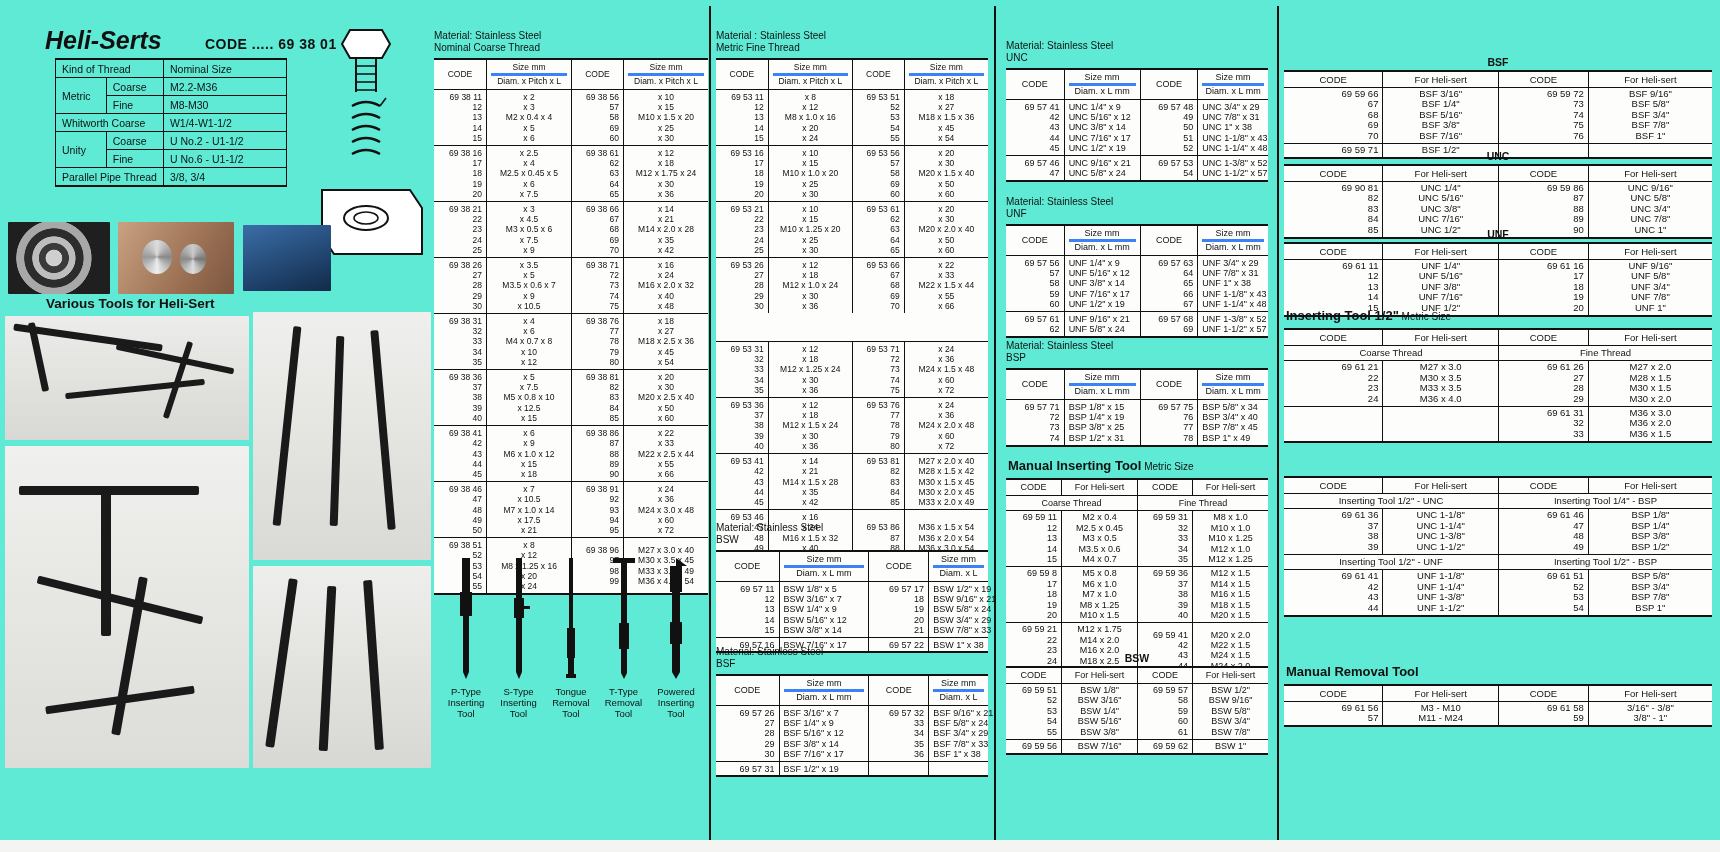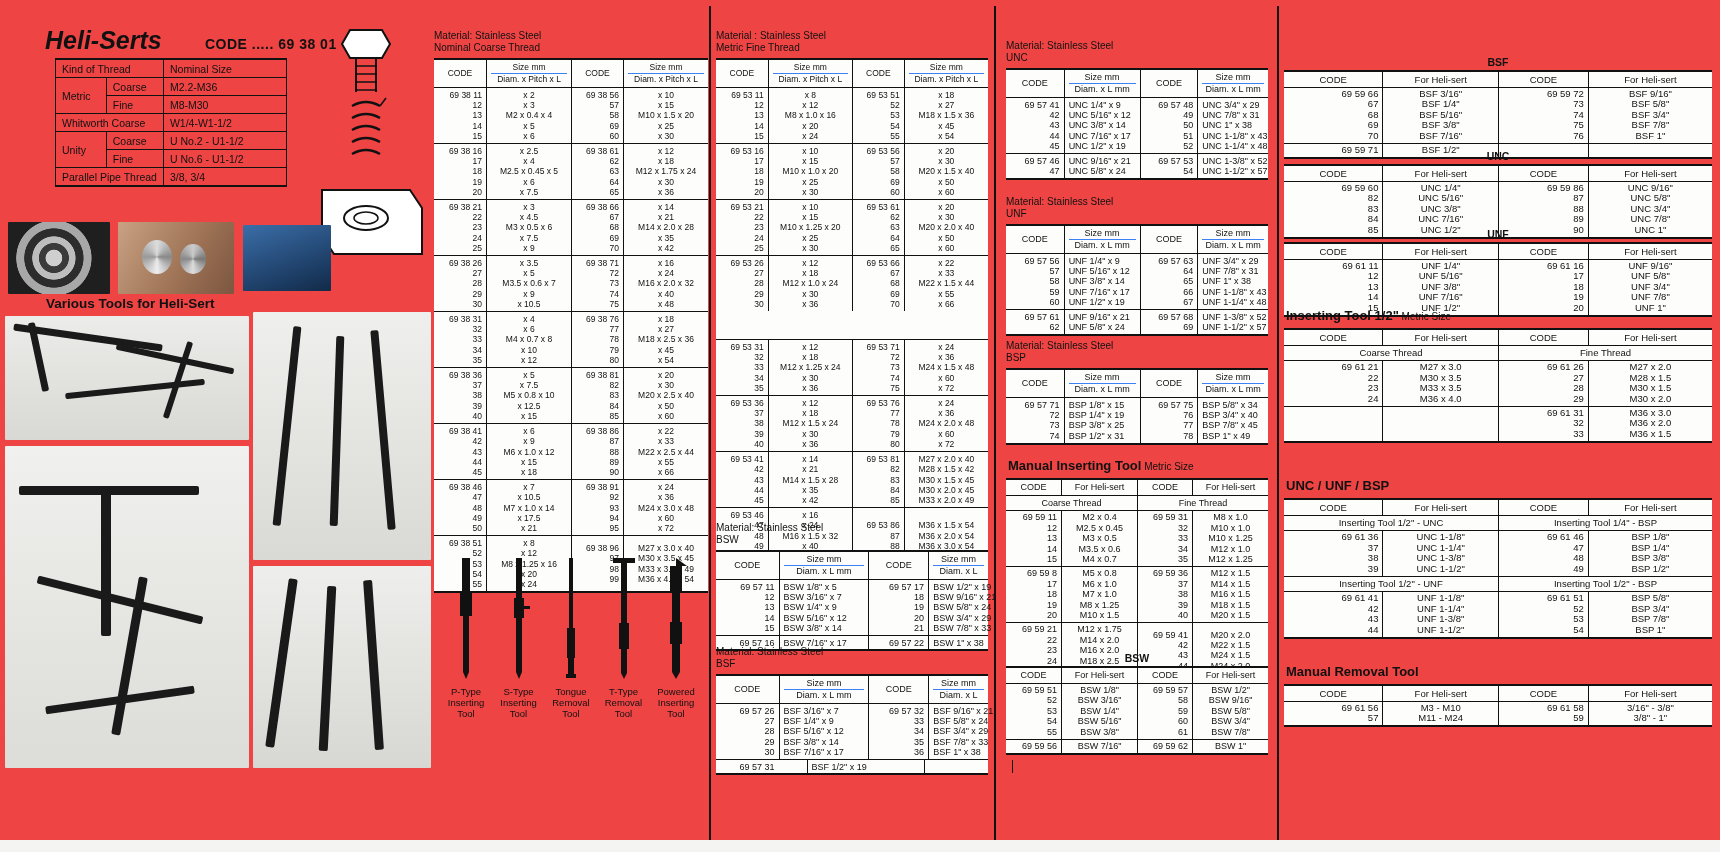--- a/index.html
+++ b/index.html
@@ -1,16 +1,16 @@
 <!DOCTYPE html>
 <html><head>
 <meta charset="utf-8">
 <style>
   html,body{margin:0;padding:0;background:#f4f4f2;}
-  #page{position:relative;width:1720px;height:840px;background:#ef4444;font-family:"Liberation Sans",sans-serif;color:#111;overflow:hidden;}
+  #page{position:relative;width:1720px;height:840px;background:#5eead4;font-family:"Liberation Sans",sans-serif;color:#111;overflow:hidden;}
   .abs{position:absolute;}
   .vdiv{position:absolute;top:6px;height:840px;width:2px;background:#111;}
   
   #prod-title{font-family:"Liberation Sans",sans-serif;font-weight:bold;font-style:italic;font-size:25px;}
   #prod-code{font-weight:bold;font-size:14px;letter-spacing:.5px;}
   
   .kind-table{border-collapse:collapse;font-size:10.5px;}
   .kind-table td{border:1px solid #111;padding:2.5px 6px;white-space:nowrap;}
   .kind-table{border-top:2px solid #111;border-bottom:2px solid #111;}
   
@@ -20,21 +20,21 @@
   .tbl-heading .hm{font-weight:bold;font-size:13px;}
   .tbl-heading .hs{font-size:10px;}
   .tbl{border-top:2px solid #111;border-bottom:2px solid #111;background:#fdfdfb;}
   .band{display:grid;border-top:1px solid #111;}
   .tbl .band:first-child{border-top:none;}
   .cell{border-left:1px solid #111;padding:1.5px 4px;display:flex;flex-direction:column;justify-content:center;min-height:10px;}
   .cell:first-child{border-left:none;}
   .a-r{text-align:right;}.a-l{text-align:left;}.a-c{text-align:center;}
   .ln{line-height:10.4px;white-space:nowrap;}
   .head .ln{line-height:11.5px;}
-  .split .ln + .ln{border-top:1px solid #3b82f6;}
+  .split .ln + .ln{border-top:3px solid #3b82f6;}
   .band.sub .cell{padding:2px 2px;}
   .fs85 .ln{font-size:8.5px;}
   .fs90 .ln{font-size:9px;}
   .fs95 .ln{font-size:9.5px;}
   .fs85 .tbl-title,.fs90 .tbl-title{font-size:10px;}
   
   .photo{position:absolute;border-radius:1px;overflow:hidden;}
   .toolbar-shape{position:absolute;background:#1a1a1a;border-radius:2px;}
   .cap{font-weight:bold;font-size:13.5px;}
   .drawcol{display:flex;flex-direction:column;align-items:center;width:52px;}
@@ -886,21 +886,21 @@
             <div class="ln">36</div>
           </div>
           <div class="cell a-l">
             <div class="ln">BSF 9/16" x 21</div>
             <div class="ln">BSF 5/8" x 24</div>
             <div class="ln">BSF 3/4" x 29</div>
             <div class="ln">BSF 7/8" x 33</div>
             <div class="ln">BSF 1" x 38</div>
           </div>
         </div>
-        <div class="band " style="grid-template-columns: 23% 33% 22% 22%; gap: 28px;">
+        <div class="band " style="grid-template-columns: 23% 33% 22% 22%;">
           <div class="cell a-r">
             <div class="ln">69 57 31</div>
           </div>
           <div class="cell a-l">
             <div class="ln">BSF 1/2" x 19</div>
           </div>
           <div class="cell a-r">
             <div class="ln">&nbsp;</div>
           </div>
           <div class="cell a-l">
@@ -1374,21 +1374,21 @@
           </div>
           <div class="cell a-c">
             <div class="ln">CODE</div>
           </div>
           <div class="cell a-c">
             <div class="ln">For Heli-sert</div>
           </div>
         </div>
         <div class="band " style="grid-template-columns: 23% 27% 21% 29%;">
           <div class="cell a-r">
-            <div class="ln">69 59 60</div>
+            <div class="ln">69 90 81</div>
             <div class="ln">82</div>
             <div class="ln">83</div>
             <div class="ln">84</div>
             <div class="ln">85</div>
           </div>
           <div class="cell a-c">
             <div class="ln">UNC 1/4"</div>
             <div class="ln">UNC 5/16"</div>
             <div class="ln">UNC 3/8"</div>
             <div class="ln">UNC 7/16"</div>
@@ -1525,21 +1525,20 @@
           </div>
           <div class="cell a-c">
             <div class="ln">M36 x 3.0</div>
             <div class="ln">M36 x 2.0</div>
             <div class="ln">M36 x 1.5</div>
           </div>
         </div>
       </div>
     </div>
   <div class="abs fs95" style="left:1284px;top:476px;width:428px;">
-      <div class="tbl-heading"><span class="hm">UNC / UNF / BSP</span></div>
       <div class="tbl">
         <div class="band head" style="grid-template-columns: 23% 27% 21% 29%;">
           <div class="cell a-c">
             <div class="ln">CODE</div>
           </div>
           <div class="cell a-c">
             <div class="ln">For Heli-sert</div>
           </div>
           <div class="cell a-c">
             <div class="ln">CODE</div>

